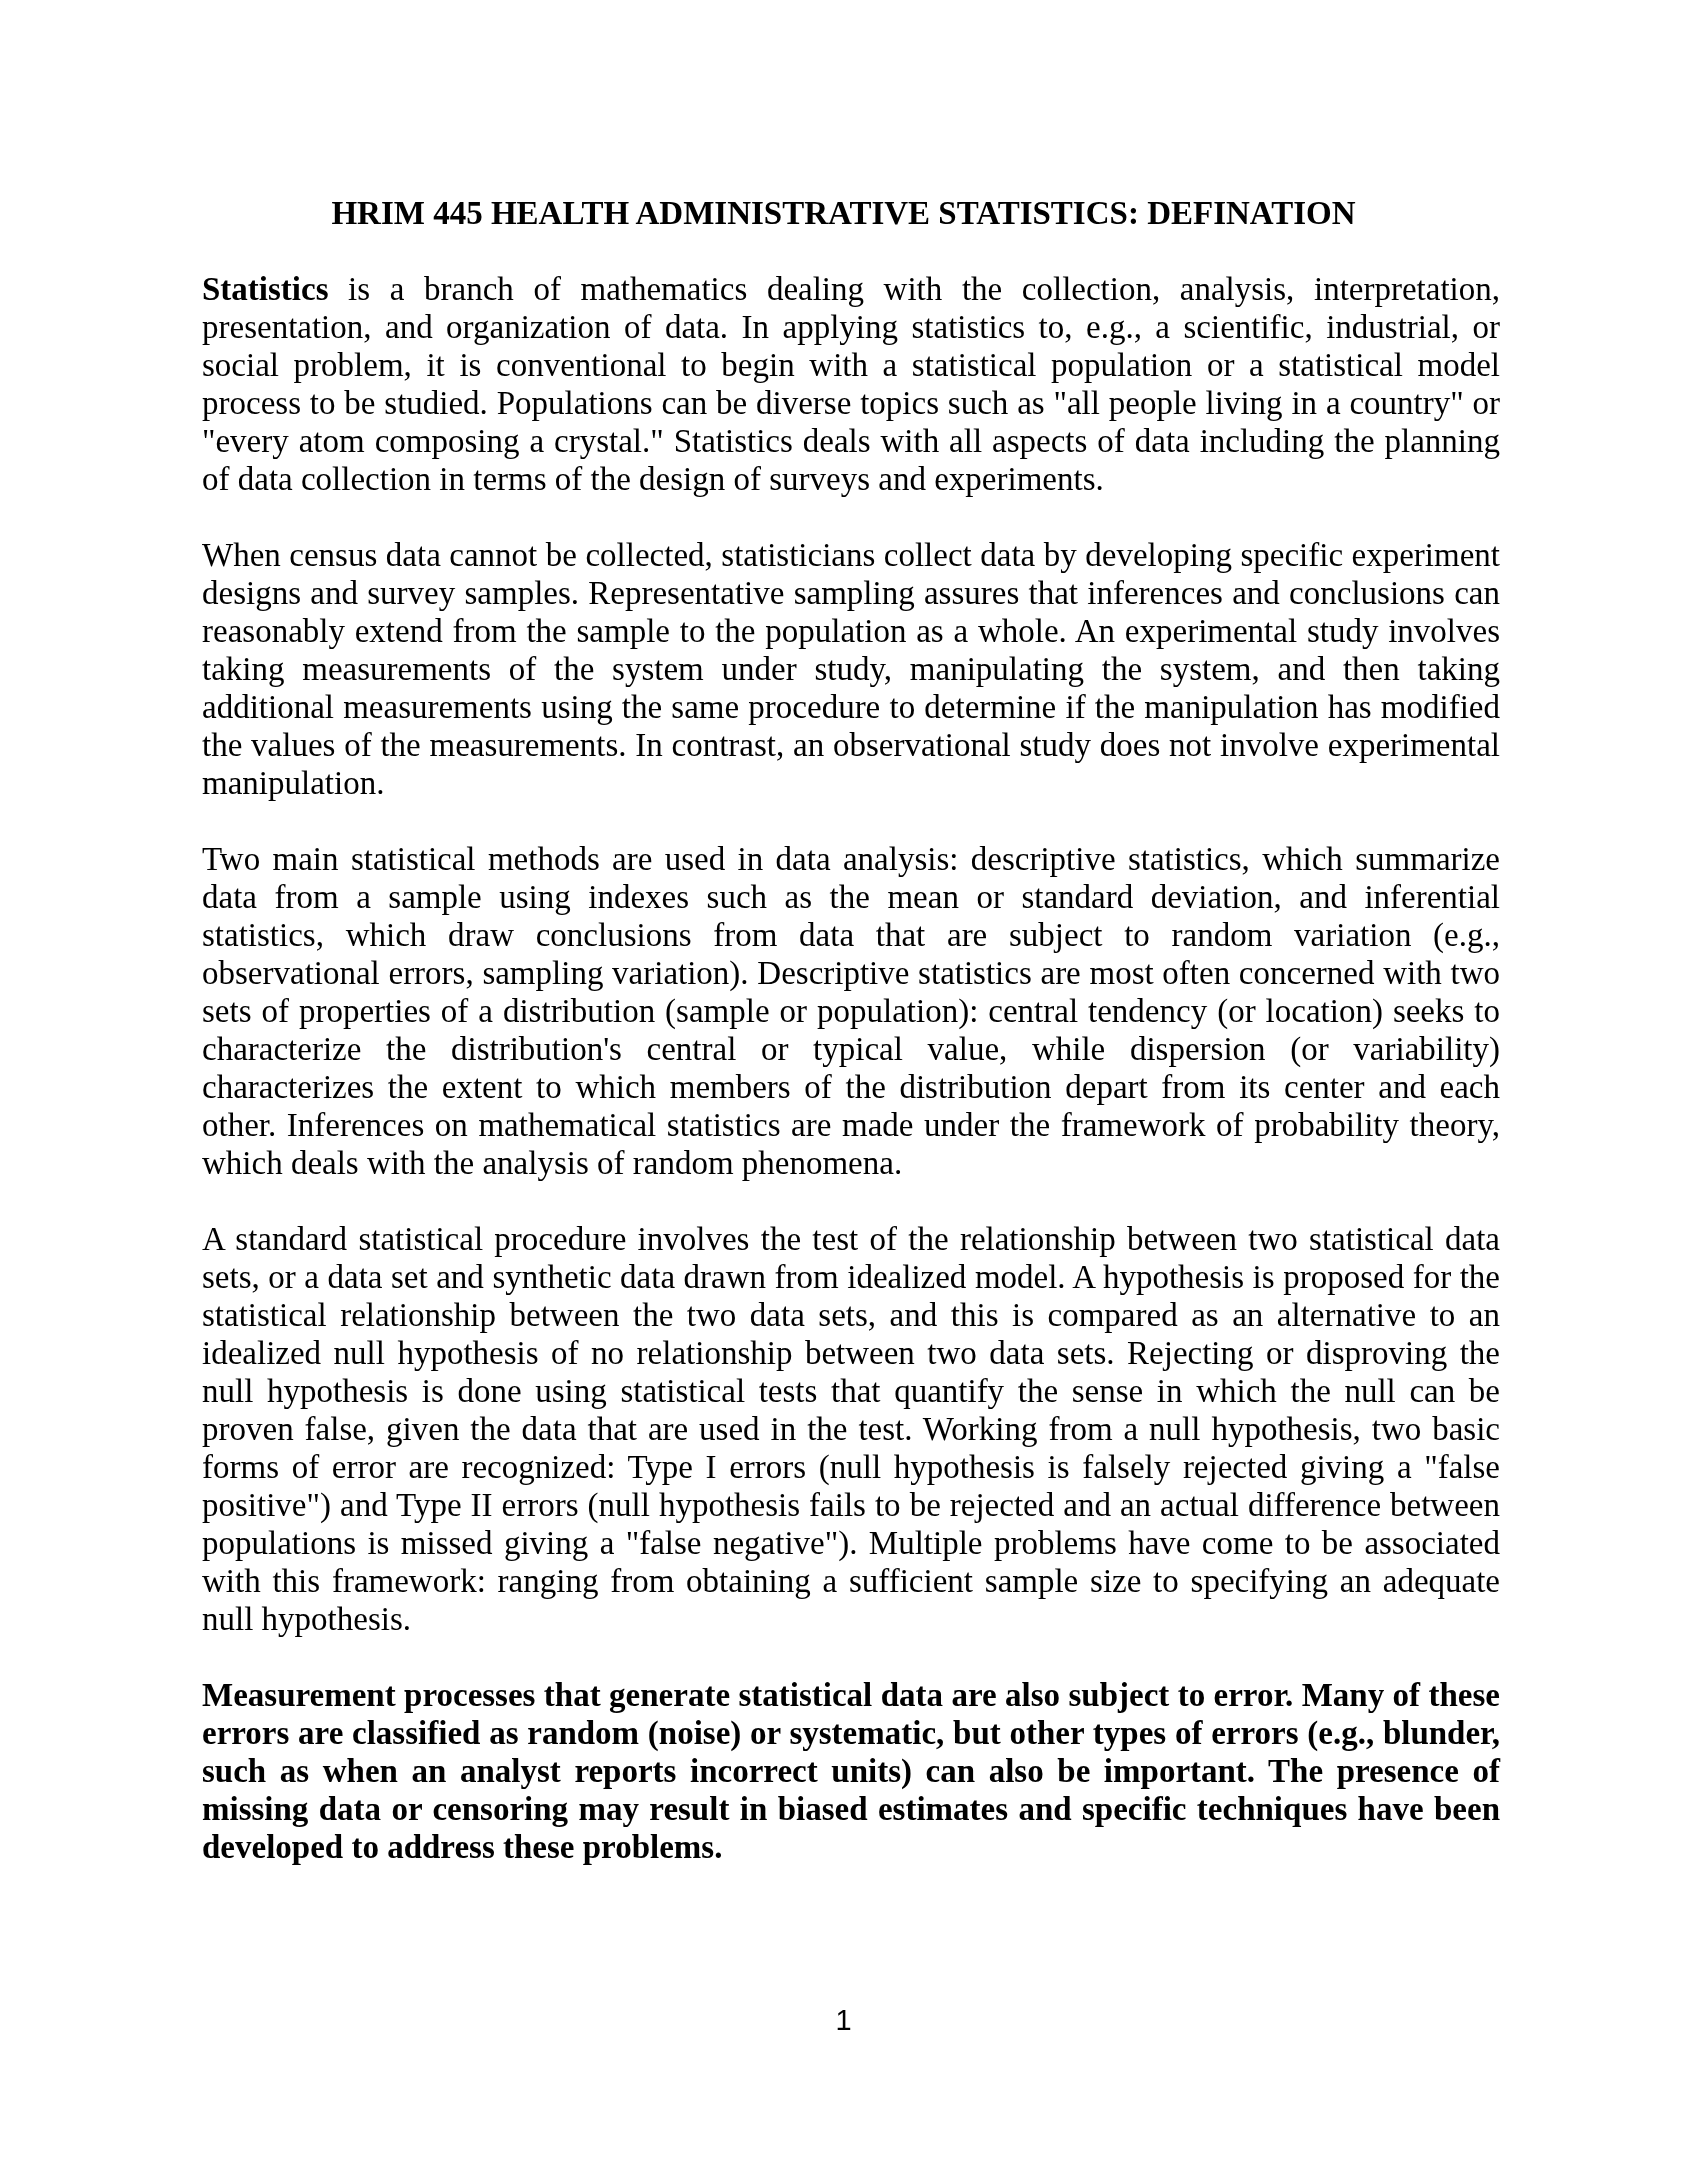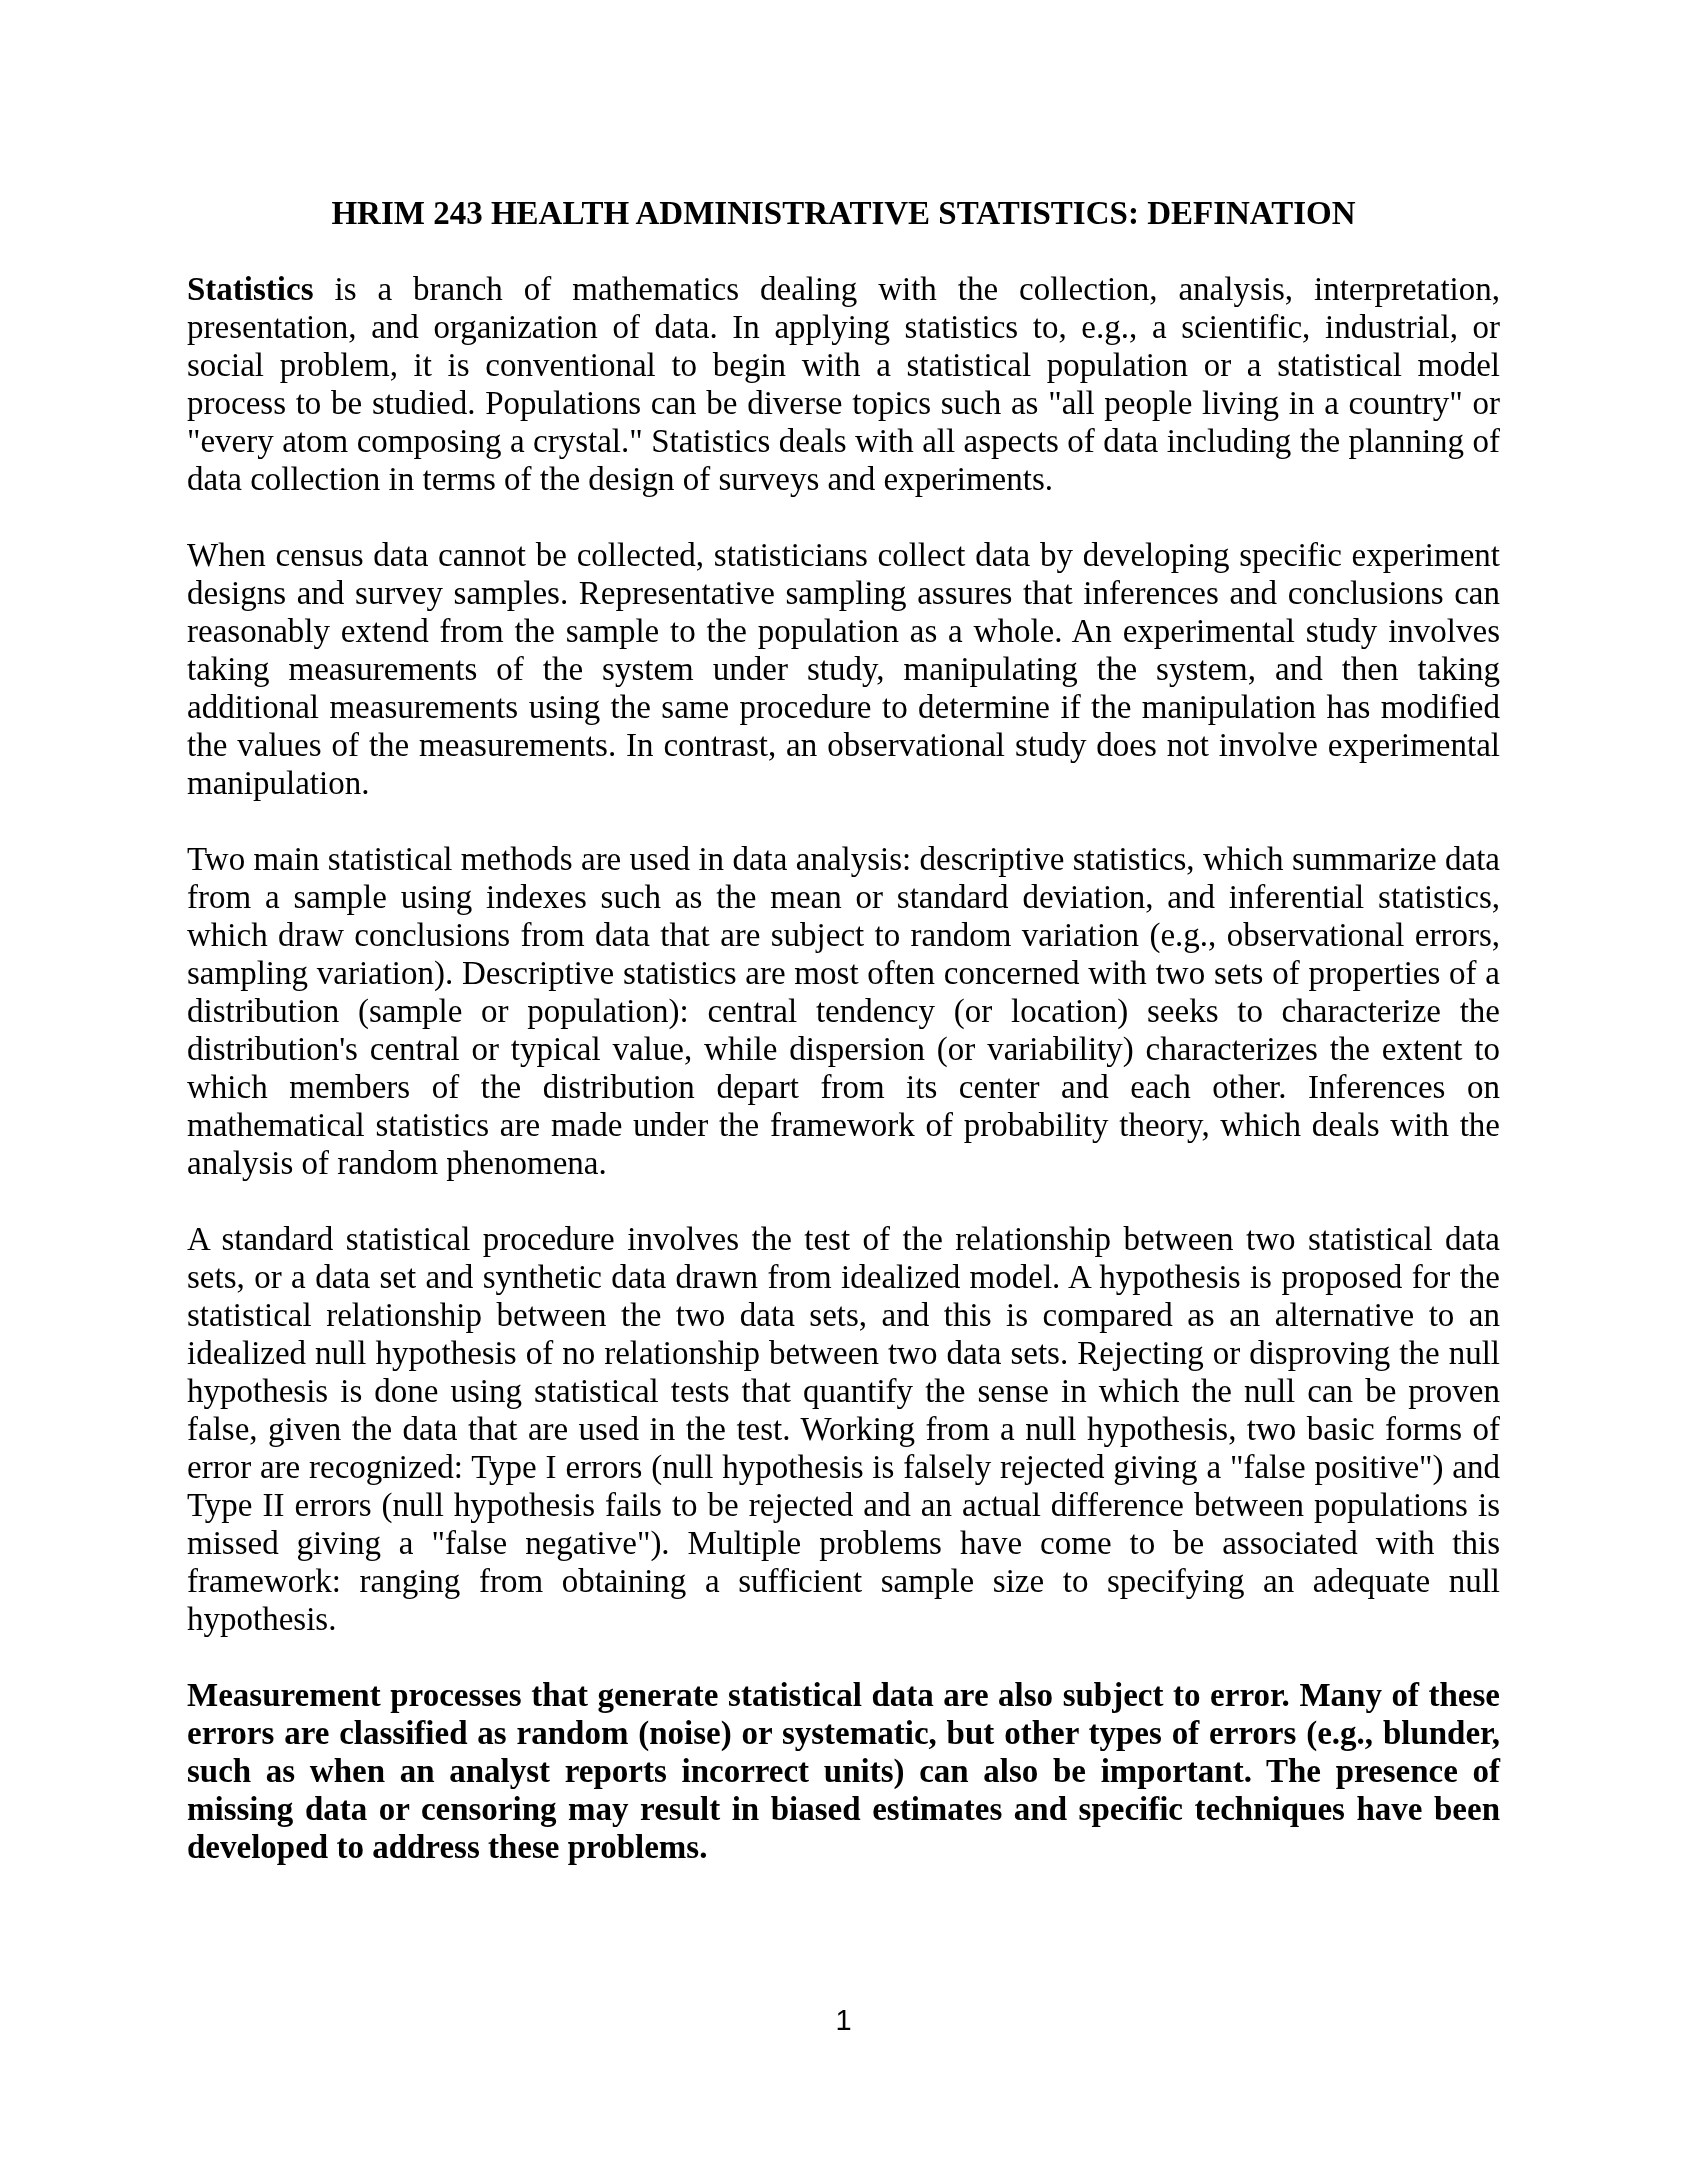--- a/index.html
+++ b/index.html
@@ -26,21 +26,21 @@
     font-size: 33px;
     line-height: 38px;
     font-weight: bold;
     text-align: center;
     margin: 0 0 38px 0;
   }
   .para {
     font-size: 33px;
     line-height: 38px;
     text-align: justify;
-    margin: 0 0 38px 0;
+    margin: 0 0 38px 15px;
   }
   .para:last-child { margin-bottom: 0; font-weight: bold; }
   .b { font-weight: bold; }
   .i { }
   .footer {
     position: absolute;
     left: 0;
     top: 2003px;
     width: 100%;
     text-align: center;
@@ -49,21 +49,21 @@
     line-height: 34px;
     color: #000000;
   }
 </style>
 </head>
 <body>
 
 <div class="page">
   <div class="content">
 
-    <h1 class="doc-title">HRIM 243 HEALTH ADMINISTRATIVE STATISTICS: DEFINATION</h1>
+    <h1 class="doc-title">HRIM 445 HEALTH ADMINISTRATIVE STATISTICS: DEFINATION</h1>
 
     <p class="para"><span class="b">Statistics</span><span> is a branch of mathematics dealing with the collection, analysis, interpretation, presentation, and organization of data. In applying statistics to, e.g., a scientific, industrial, or social problem, it is conventional to begin with a statistical population or a statistical model process to be studied. Populations can be diverse topics such as "all people living in a country" or "every atom composing a crystal." Statistics deals with all aspects of data including the planning of data collection in terms of the design of surveys and experiments.</span></p>
 
     <p class="para"><span>When census data cannot be collected, statisticians collect data by developing specific experiment designs and survey samples. Representative sampling assures that inferences and conclusions can reasonably extend from the sample to the population as a whole. An experimental study involves taking measurements of the system under study, manipulating the system, and then taking additional measurements using the same procedure to determine if the manipulation has modified the values of the measurements. In contrast, an observational study does not involve experimental manipulation.</span></p>
 
     <p class="para"><span>Two main statistical methods are used in data analysis: descriptive statistics, which summarize data from a sample using indexes such as the mean or standard deviation, and inferential statistics, which draw conclusions from data that are subject to random variation (e.g., observational errors, sampling variation). Descriptive statistics are most often concerned with two sets of properties of a </span><span class="i">distribution</span><span> (sample or population): </span><span class="i">central tendency</span><span> (or </span><span class="i">location</span><span>) seeks to characterize the distribution's central or typical value, while </span><span class="i">dispersion</span><span> (or </span><span class="i">variability</span><span>) characterizes the extent to which members of the distribution depart from its center and each other. Inferences on mathematical statistics are made under the framework of probability theory, which deals with the analysis of random phenomena.</span></p>
 
     <p class="para"><span>A standard statistical procedure involves the test of the relationship between two statistical data sets, or a data set and synthetic data drawn from idealized model. A hypothesis is proposed for the statistical relationship between the two data sets, and this is compared as an alternative to an idealized null hypothesis of no relationship between two data sets. Rejecting or disproving the null hypothesis is done using statistical tests that quantify the sense in which the null can be proven false, given the data that are used in the test. Working from a null hypothesis, two basic forms of error are recognized: Type I errors (null hypothesis is falsely rejected giving a "false positive") and Type II errors (null hypothesis fails to be rejected and an actual difference between populations is missed giving a "false negative"). Multiple problems have come to be associated with this framework: ranging from obtaining a sufficient sample size to specifying an adequate null hypothesis.</span></p>
 
     <p class="para"><span>Measurement processes that generate statistical data are also subject to error. Many of these errors are classified as random (noise) or systematic, but other types of errors (e.g., blunder, such as when an analyst reports incorrect units) can also be important. The presence of missing data or censoring may result in biased estimates and specific techniques have been developed to address these problems.</span></p>

